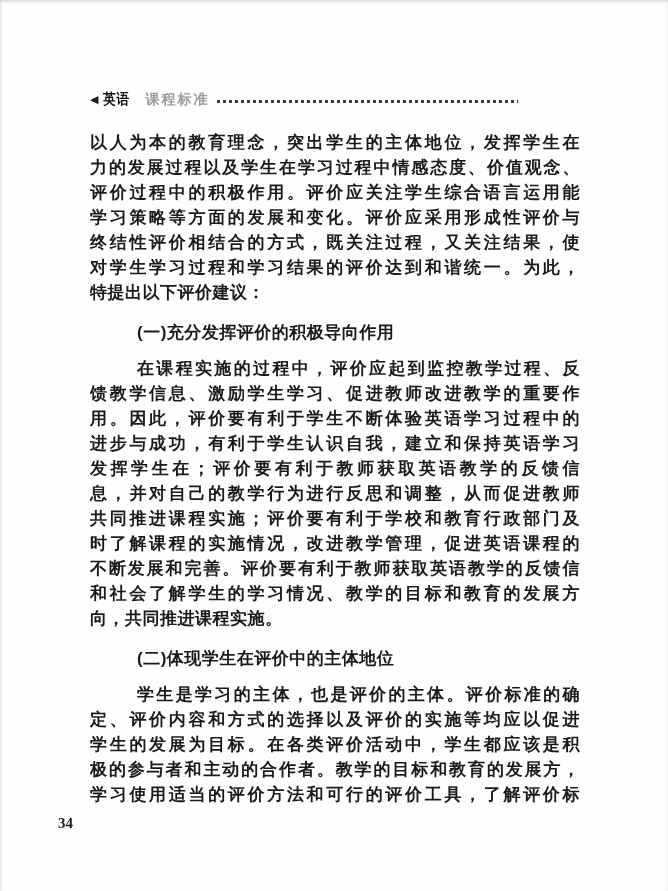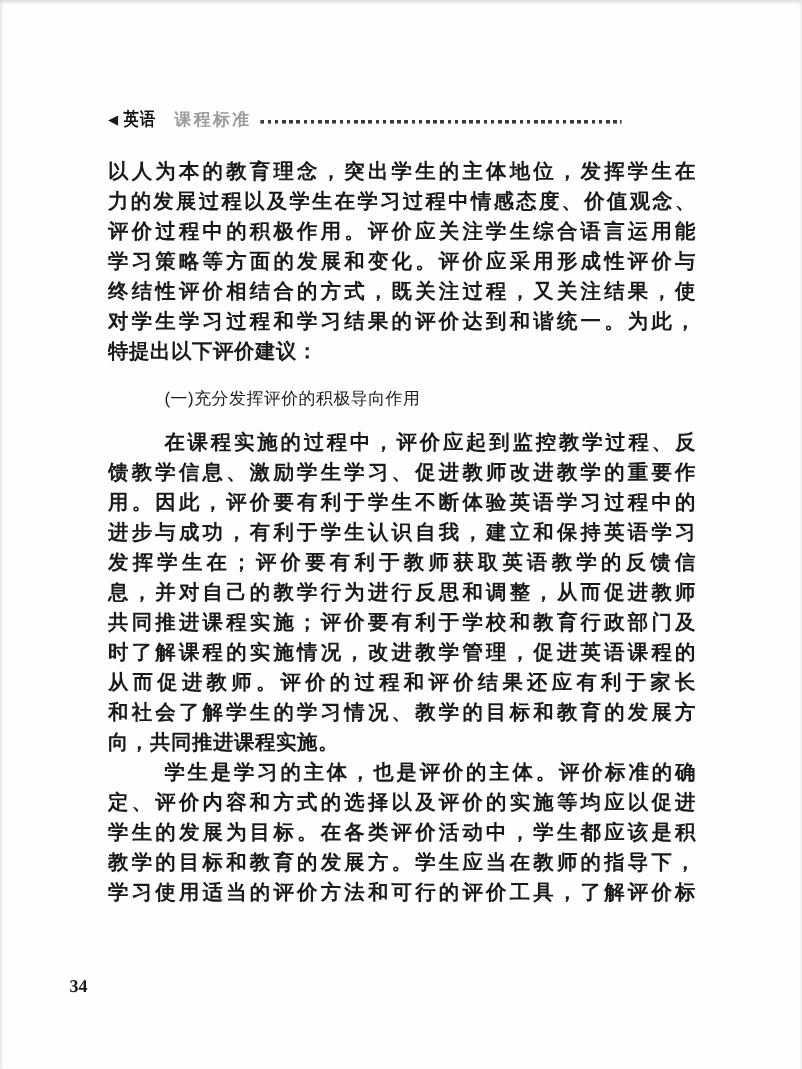--- a/index.html
+++ b/index.html
@@ -77,22 +77,22 @@
     text-align: justify;
     text-align-last: justify;
     overflow: hidden;
     white-space: normal;
     max-height: 25px;
   }
   .text-line.short { text-align-last: left; }
   .text-line.indent { text-indent: 47px; }
   .section-heading {
     font-family: "Liberation Sans", "DejaVu Sans", sans-serif;
-    font-weight: normal;
-    font-size: 14px;
+    font-weight: bold;
+    font-size: 17px;
     line-height: 25px;
     letter-spacing: 0.5px;
     margin: 15px 0 11px 0;
     text-indent: 47px;
   }
   
   .page-number {
     position: absolute;
     left: 58px;
     top: 815px;
@@ -127,28 +127,29 @@
       <div class="section-heading">(一)充分发挥评价的积极导向作用</div>
       <div class="para">
         <div class="text-line indent">在课程实施的过程中，评价应起到监控教学过程、反</div>
         <div class="text-line">馈教学信息、激励学生学习、促进教师改进教学的重要作</div>
         <div class="text-line">用。因此，评价要有利于学生不断体验英语学习过程中的</div>
         <div class="text-line">进步与成功，有利于学生认识自我，建立和保持英语学习</div>
         <div class="text-line">发挥学生在；评价要有利于教师获取英语教学的反馈信</div>
         <div class="text-line">息，并对自己的教学行为进行反思和调整，从而促进教师</div>
         <div class="text-line">共同推进课程实施；评价要有利于学校和教育行政部门及</div>
         <div class="text-line">时了解课程的实施情况，改进教学管理，促进英语课程的</div>
-        <div class="text-line">从而促进教师。评价的过程和评价结果还应有利于家长</div>
+        <div class="text-line">不断发展和完善。评价要有利于教师获取英语教学的反馈信</div>
         <div class="text-line">和社会了解学生的学习情况、教学的目标和教育的发展方</div>
         <div class="text-line short">向，共同推进课程实施。</div>
       </div>
+      <div class="section-heading">(二)体现学生在评价中的主体地位</div>
       <div class="para">
         <div class="text-line indent">学生是学习的主体，也是评价的主体。评价标准的确</div>
         <div class="text-line">定、评价内容和方式的选择以及评价的实施等均应以促进</div>
         <div class="text-line">学生的发展为目标。在各类评价活动中，学生都应该是积</div>
-        <div class="text-line">教学的目标和教育的发展方。学生应当在教师的指导下，</div>
+        <div class="text-line">极的参与者和主动的合作者。教学的目标和教育的发展方，</div>
         <div class="text-line">学习使用适当的评价方法和可行的评价工具，了解评价标</div>
       </div>
     </main>
 
   <div class="page-number">34</div>
 
 </div>
 
 </body></html>

